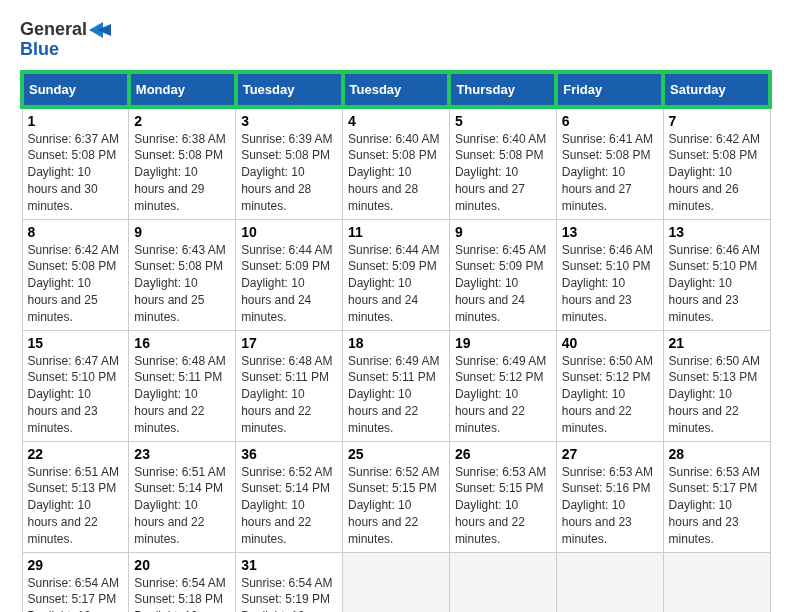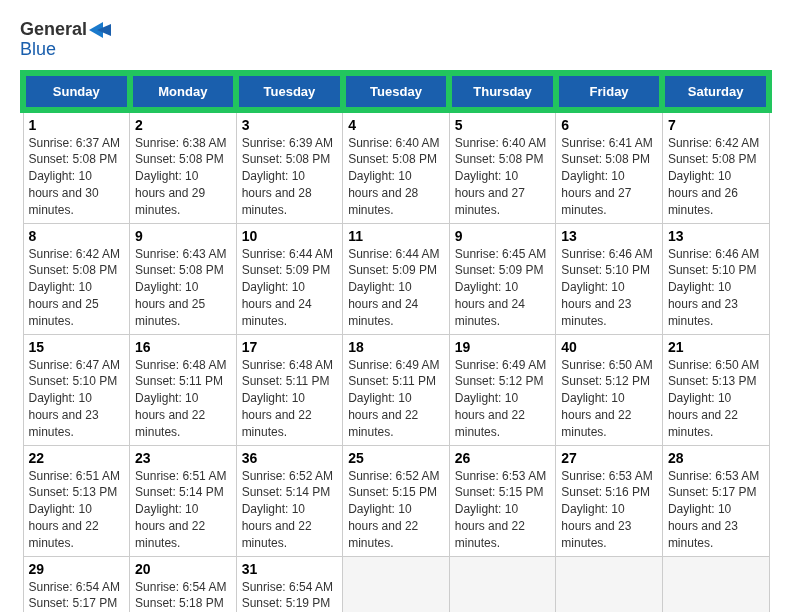--- a/index.html
+++ b/index.html
@@ -35,24 +35,24 @@
     }
     table {
       width: 100%;
       border-collapse: collapse;
       font-size: 11px;
     }
     th {
       background-color: #1a5fad;
       color: white;
       padding: 8px 5px;
-      text-align: center;
+      text-align: left;
       font-size: 13px;
       font-weight: bold;
-      border: 6px solid #22c55e;
+      border: 4px solid #22c55e;
     }
     td {
       border: 1px solid #ccc;
       padding: 4px 5px;
       vertical-align: top;
       width: 14.28%;
       height: 80px;
     }
     td.empty {
       background: #f5f5f5;
@@ -75,21 +75,21 @@
 <div class="header-area">
   <div class="logo">
   <div style="display:flex;flex-direction:column;align-items:flex-start;line-height:1.1">
     <div style="display:flex;align-items:center;gap:2px">
       <span style="font-size:18px;font-weight:bold;color:#333;">General</span>
       <svg width="22" height="16" viewBox="0 0 22 16">
         <polygon points="0,8 14,0 14,16" fill="#1a7acc"></polygon>
         <polygon points="8,8 22,2 22,14" fill="#1a5fad"></polygon>
       </svg>
     </div>
-    <span style="font-size:18px;font-weight:normal;color:#1a5fad;">Blue</span>
+    <span style="font-size:18px;font-weight:bold;color:#1a5fad;">Blue</span>
   </div>
 </div>
   <div class="title-area">
     <div class="month-title"></div>
     <div class="location-title"></div>
   </div>
 </div>
 
 <table>
   <thead>

